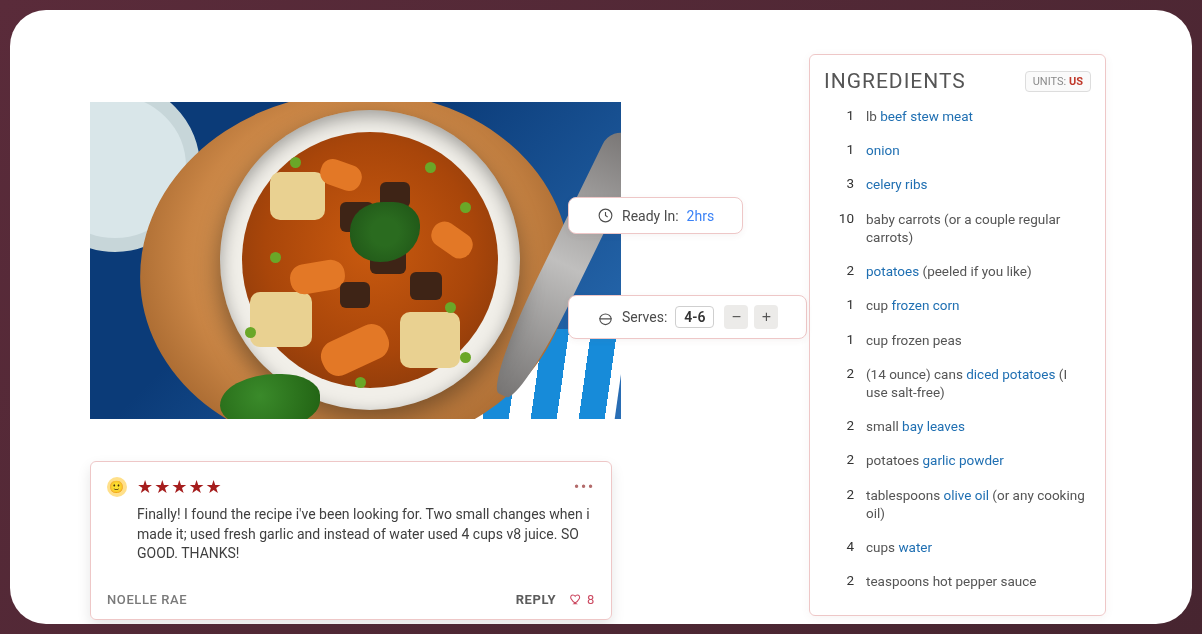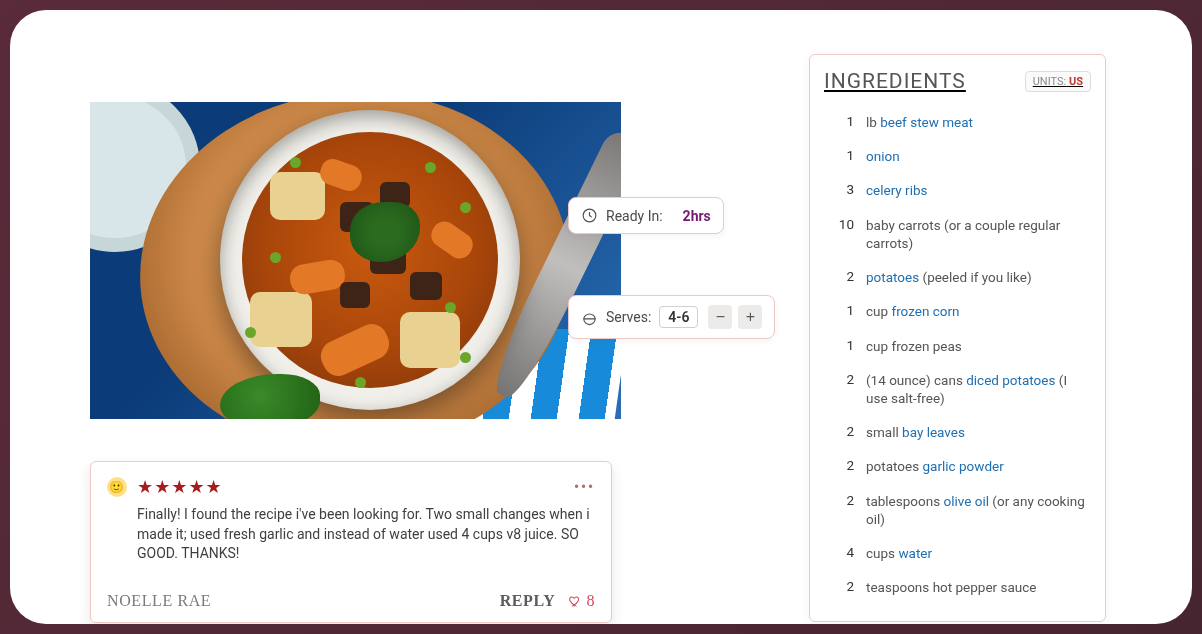--- a/index.html
+++ b/index.html
@@ -72,30 +72,30 @@
   }
   .plate-edge{position:absolute;left:-60px;top:-20px;width:170px;height:170px;border-radius:50%;background:#d9e6e9;border:14px solid #c7d6d9;}
   .parsley{position:absolute;left:130px;bottom:-10px;width:100px;height:55px;background:radial-gradient(circle at 40% 40%,#3a8a2a,#206012);border-radius:60% 40% 55% 45%;}
 
   
   .chip {
     position:absolute;
     background:#fff;
     border:1px solid #eec7c7;
     border-radius:8px;
-    padding:9px 12px;
+    padding:9px 28px;
     font-size:14px;
     color:#4b4b4b;
     display:flex;
     align-items:center;
     gap:8px;
     box-shadow:0 2px 6px rgba(120,60,60,.06);
   }
   .chip .lbl{color:#4b4b4b;}
-  .chip .val{font-weight:700;color:#701a75;margin-left:12px;}
+  .chip .val{font-weight:400;color:#3b82f6;}
   .chip .box{border:1px solid #cfcfcf;border-radius:4px;padding:2px 8px;font-weight:600;color:#333;}
   .chip svg{width:17px;height:17px;flex:none;stroke:#4e4e4e;fill:none;stroke-width:1.6;}
   .stepper{display:flex;gap:6px;margin-left:2px;}
   .stepbtn{width:24px;height:24px;border:none;border-radius:4px;background:#ecebe9;color:#555;font-size:16px;line-height:1;display:flex;align-items:center;justify-content:center;cursor:pointer;}
 
   
   .review{
     position:absolute;
     left:80px; top:451px;
     width:522px;
@@ -104,38 +104,38 @@
     padding:14px 16px 12px;
     box-shadow:0 6px 14px rgba(0,0,0,.10);
     font-size:14px;
     color:#3f3f3f;
   }
   .review-top{display:flex;align-items:center;gap:10px;}
   .avatar{width:20px;height:20px;border-radius:50%;background:#ffe08a;display:flex;align-items:center;justify-content:center;font-size:12px;}
   .stars{color:#a51d1d;letter-spacing:1px;font-size:18px;}
   .review .more{margin-left:auto;color:#b36b6b;letter-spacing:2px;cursor:pointer;font-weight:700;}
   .review-body{margin:8px 0 28px 30px;line-height:1.4;}
-  .review-foot{display:flex;align-items:center;font-size:16px;letter-spacing:.6px;color:#7a7a7a;font-family:Liberation Serif, serif;}
+  .review-foot{display:flex;align-items:center;font-size:13px;letter-spacing:.6px;color:#7a7a7a;}
   .review-foot .author{font-weight:500;}
   .review-foot .right{margin-left:auto;display:flex;align-items:flex-start;gap:12px;}
   .reply{font-weight:700;color:#5c5c5c;cursor:pointer;}
   .heart{color:#cc4a62;display:flex;align-items:center;gap:5px;}
   .heart svg{width:14px;height:14px;stroke:#cc4a62;fill:none;stroke-width:1.8;}
 
   
   .ing-panel{
     position:absolute;
     right:86px; top:44px;
     width:297px;
     border:1px solid #eec7c7;
     border-radius:6px;
     padding:14px 14px 16px;
     box-shadow:0 2px 10px rgba(120,60,60,.06);
   }
-  .ing-head{display:flex;align-items:center;margin-bottom:12px;text-decoration:underline;}
+  .ing-head{display:flex;align-items:center;margin-bottom:6px;}
   .ing-title{font-size:21px;letter-spacing:1px;color:#555;font-weight:400;}
   .units{margin-left:auto;border:1px solid #dddddd;border-radius:4px;padding:3px 7px;font-size:11px;color:#8a8a8a;cursor:pointer;background:#fafafa;}
   .units b{color:#c0392b;font-weight:700;}
   table.ing{width:100%;border-collapse:collapse;font-size:13.5px;}
   table.ing td{padding:8px 4px;vertical-align:top;}
   table.ing td.qty{width:38px;text-align:right;color:#333;white-space:nowrap;padding-right:8px;}
   table.ing td.desc{color:#464646;line-height:1.35;}
   .frac{font-size:10px;position:relative;top:-1px;}
   a.ingl{color:#1f6fb2;text-decoration:none;}
   .note{color:#555;}

